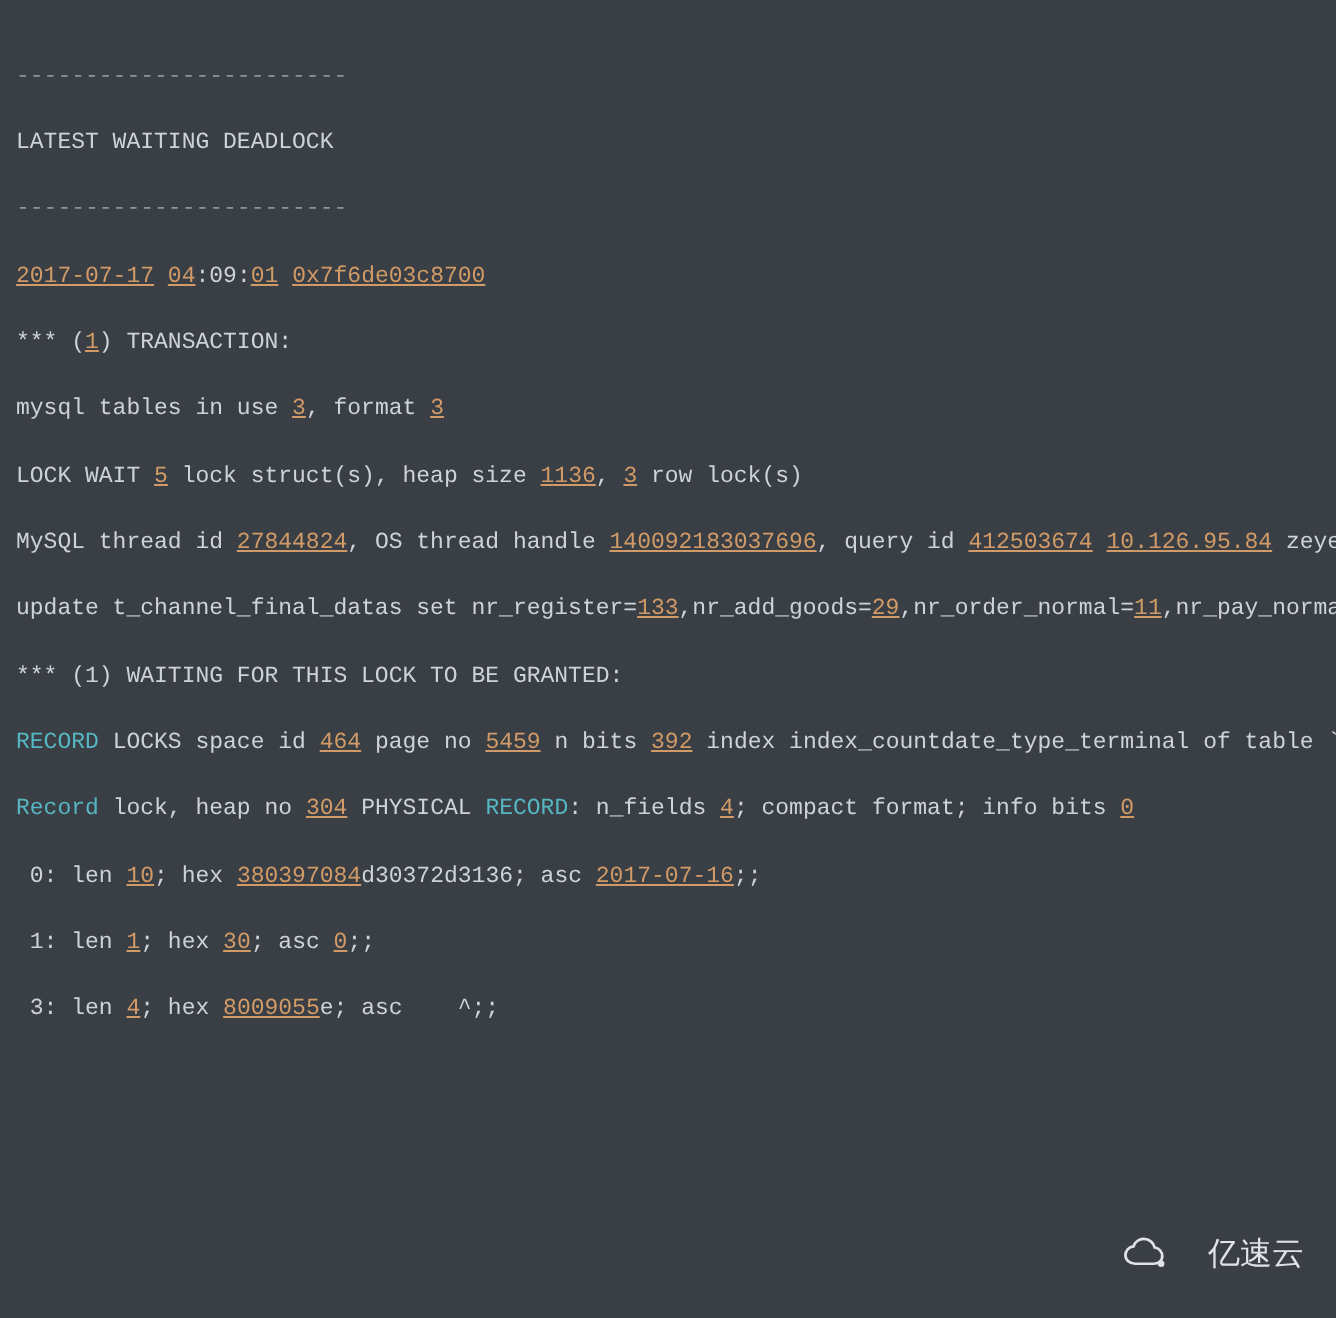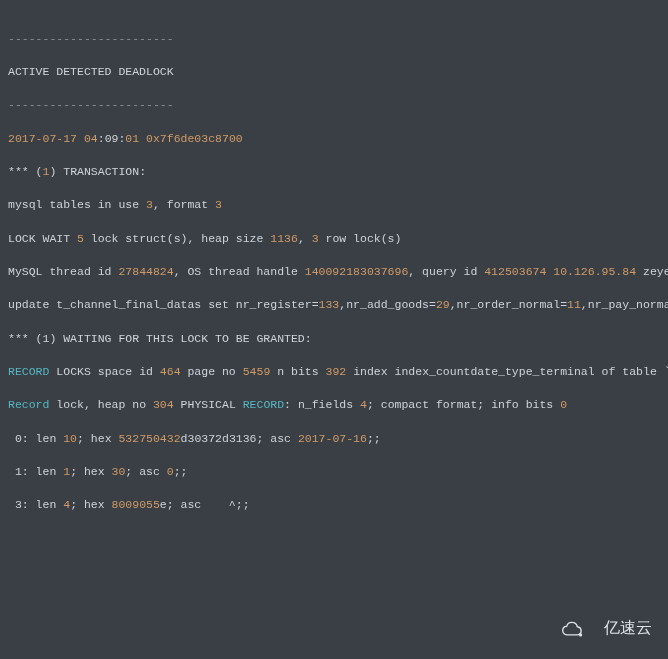--- a/index.html
+++ b/index.html
@@ -15,53 +15,53 @@
     position: relative;
   }
   .terminal {
     padding: 14px 8px 8px 8px;
     white-space: pre;
   }
   .line { white-space: pre; }
   .hr-line {
     color: #8a939b;
   }
-  .orange { color: #d19a66; }
+  .orange { color: #d19a66; text-decoration: underline; }
   .cyan   { color: #56b6c2; }
 
   .watermark {
     position: absolute;
     bottom: 20px;
     right: 16px;
     display: flex;
-    align-items: flex-end;
+    align-items: center;
     gap: 18px;
     font-family: "Microsoft YaHei", sans-serif;
     color: #dfe3e7;
     font-size: 16px;
   }
   .watermark svg { width: 26px; height: 18px; display:block; }
 </style>
 </head>
 <body>
 
 <div class="terminal">
 <div class="line hr-line">------------------------</div>
-<div class="line">ACTIVE DETECTED DEADLOCK</div>
+<div class="line">LATEST WAITING DEADLOCK</div>
 <div class="line hr-line">------------------------</div>
 <div class="line"><span class="orange">2017-07-17</span><span> </span><span class="orange">04</span><span>:09:</span><span class="orange">01</span><span> </span><span class="orange">0x7f6de03c</span><span class="orange">8700</span></div>
 <div class="line"><span>*** (</span><span class="orange">1</span><span>) TRANSACTION:</span></div>
 <div class="line"><span>mysql tables in use </span><span class="orange">3</span><span>, format </span><span class="orange">3</span></div>
 <div class="line"><span>LOCK WAIT </span><span class="orange">5</span><span> lock struct(s), heap size </span><span class="orange">1136</span><span>, </span><span class="orange">3</span><span> row lock(s)</span></div>
 <div class="line"><span>MySQL thread id </span><span class="orange">27844824</span><span>, OS thread handle </span><span class="orange">140092183037696</span><span>, query id </span><span class="orange">412503674</span><span> </span><span class="orange">10</span><span class="orange">.126.95.84</span><span> zeye Se</span></div>
 <div class="line"><span>update t_channel_final_datas set nr_register=</span><span class="orange">133</span><span>,nr_add_goods=</span><span class="orange">29</span><span>,nr_order_normal=</span><span class="orange">11</span><span>,nr_pay_normal=</span></div>
 <div class="line">*** (1) WAITING FOR THIS LOCK TO BE GRANTED:</div>
 <div class="line"><span class="cyan">RECORD</span><span> LOCKS space id </span><span class="orange">464</span><span> page no </span><span class="orange">5459</span><span> n bits </span><span class="orange">392</span><span> index index_countdate_type_terminal of table `db_</span></div>
 <div class="line"><span class="cyan">Record</span><span> lock, heap no </span><span class="orange">304</span><span> PHYSICAL </span><span class="cyan">RECORD</span><span>: n_fields </span><span class="orange">4</span><span>; compact format; info bits </span><span class="orange">0</span></div>
-<div class="line"><span> 0: len </span><span class="orange">10</span><span>; hex </span><span class="orange">532750432</span><span>d30372d3136; asc </span><span class="orange">2017-07-16</span><span>;;</span></div>
+<div class="line"><span> 0: len </span><span class="orange">10</span><span>; hex </span><span class="orange">380397084</span><span>d30372d3136; asc </span><span class="orange">2017-07-16</span><span>;;</span></div>
 <div class="line"><span> 1: len </span><span class="orange">1</span><span>; hex </span><span class="orange">30</span><span>; asc </span><span class="orange">0</span><span>;;</span></div>
 <div class="line"><span> 3: len </span><span class="orange">4</span><span>; hex </span><span class="orange">8009055</span><span>e; asc    ^;;</span></div>
 <div class="line"> </div>
 
 
 
 
 
 
 

